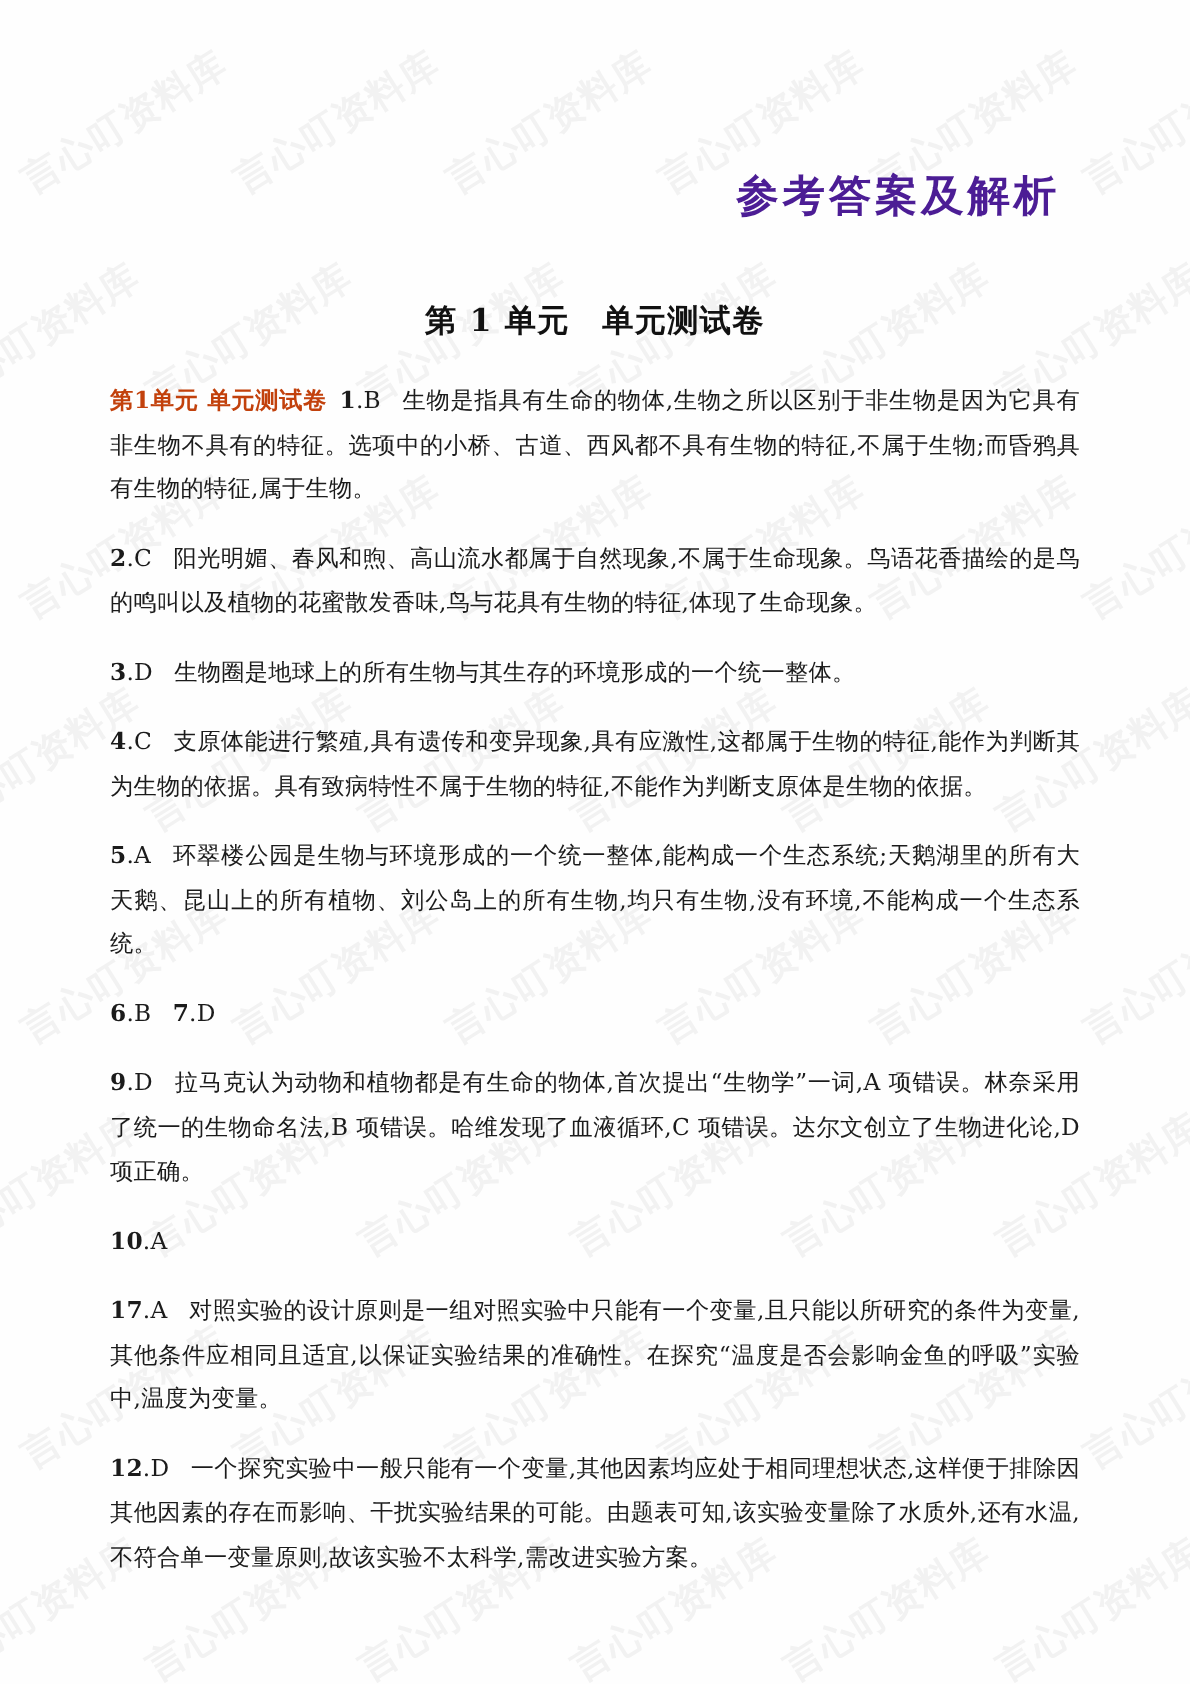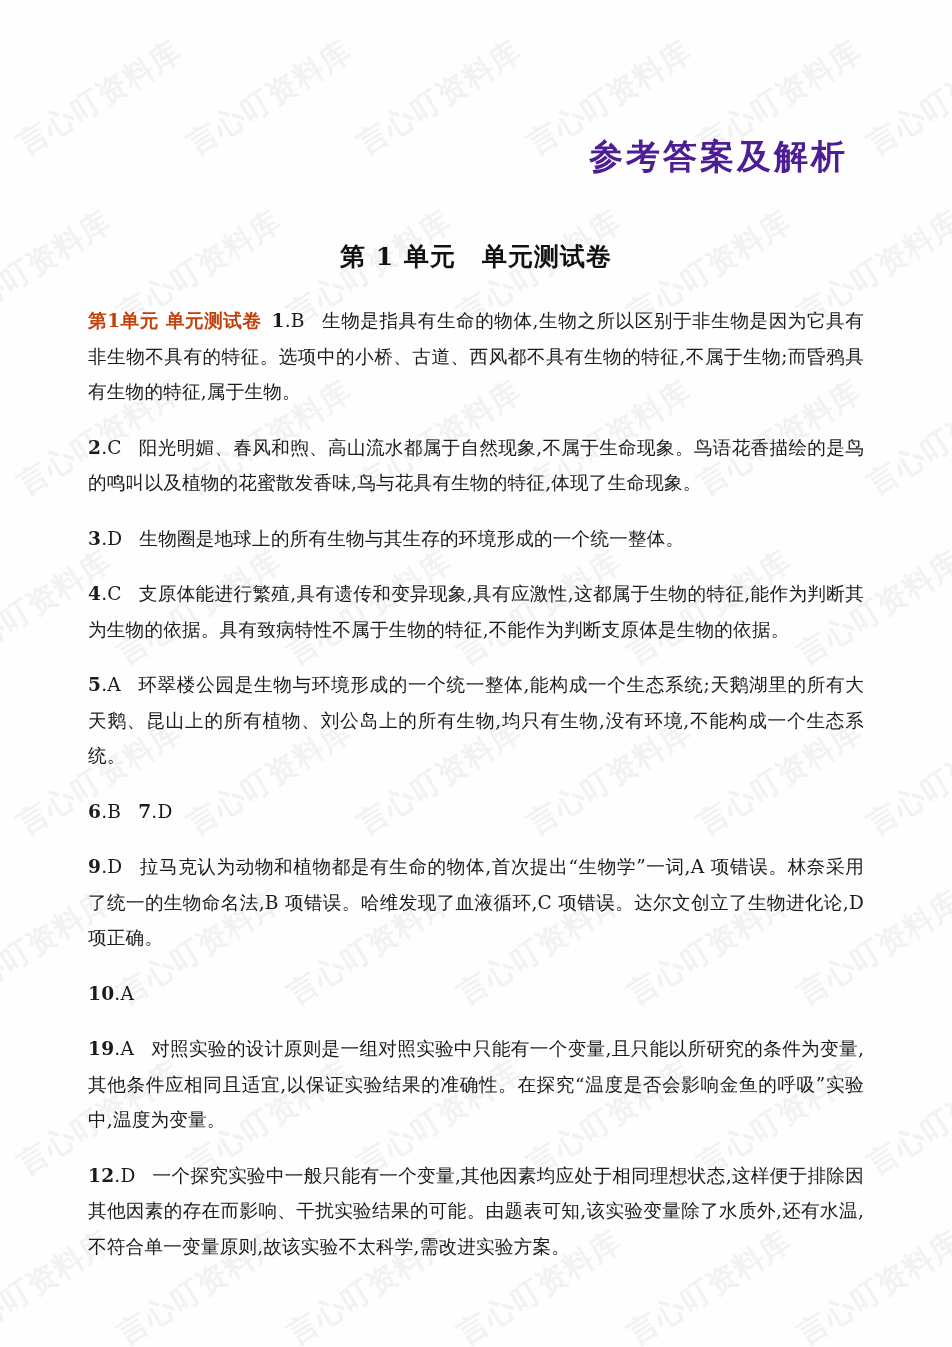--- a/index.html
+++ b/index.html
@@ -184,21 +184,21 @@
 
     <ul class="answer-list" id="answer-list">
         <li class="answer-item"><span class="item-prefix">第1单元 单元测试卷</span><span class="item-gap-sm"></span><span class="item-num">1</span><span class="item-choice">.B</span><span class="item-gap"></span><span class="item-body">生物是指具有生命的物体,生物之所以区别于非生物是因为它具有非生物不具有的特征。选项中的小桥、古道、西风都不具有生物的特征,不属于生物;而昏鸦具有生物的特征,属于生物。</span></li>
         <li class="answer-item"><span class="item-num">2</span><span class="item-choice">.C</span><span class="item-gap"></span><span class="item-body">阳光明媚、春风和煦、高山流水都属于自然现象,不属于生命现象。鸟语花香描绘的是鸟的鸣叫以及植物的花蜜散发香味,鸟与花具有生物的特征,体现了生命现象。</span></li>
         <li class="answer-item"><span class="item-num">3</span><span class="item-choice">.D</span><span class="item-gap"></span><span class="item-body">生物圈是地球上的所有生物与其生存的环境形成的一个统一整体。</span></li>
         <li class="answer-item"><span class="item-num">4</span><span class="item-choice">.C</span><span class="item-gap"></span><span class="item-body">支原体能进行繁殖,具有遗传和变异现象,具有应激性,这都属于生物的特征,能作为判断其为生物的依据。具有致病特性不属于生物的特征,不能作为判断支原体是生物的依据。</span></li>
         <li class="answer-item"><span class="item-num">5</span><span class="item-choice">.A</span><span class="item-gap"></span><span class="item-body">环翠楼公园是生物与环境形成的一个统一整体,能构成一个生态系统;天鹅湖里的所有大天鹅、昆山上的所有植物、刘公岛上的所有生物,均只有生物,没有环境,不能构成一个生态系统。</span></li>
         <li class="answer-item"><span class="item-num">6</span><span class="item-choice">.B</span><span class="item-gap"></span><span class="item-num">7</span><span class="item-choice">.D</span></li>
         <li class="answer-item"><span class="item-num">9</span><span class="item-choice">.D</span><span class="item-gap"></span><span class="item-body">拉马克认为动物和植物都是有生命的物体,首次提出“生物学”一词,A 项错误。林奈采用了统一的生物命名法,B 项错误。哈维发现了血液循环,C 项错误。达尔文创立了生物进化论,D 项正确。</span></li>
         <li class="answer-item"><span class="item-num">10</span><span class="item-choice">.A</span></li>
-        <li class="answer-item"><span class="item-num">19</span><span class="item-choice">.A</span><span class="item-gap"></span><span class="item-body">对照实验的设计原则是一组对照实验中只能有一个变量,且只能以所研究的条件为变量,其他条件应相同且适宜,以保证实验结果的准确性。在探究“温度是否会影响金鱼的呼吸”实验中,温度为变量。</span></li>
+        <li class="answer-item"><span class="item-num">17</span><span class="item-choice">.A</span><span class="item-gap"></span><span class="item-body">对照实验的设计原则是一组对照实验中只能有一个变量,且只能以所研究的条件为变量,其他条件应相同且适宜,以保证实验结果的准确性。在探究“温度是否会影响金鱼的呼吸”实验中,温度为变量。</span></li>
         <li class="answer-item"><span class="item-num">12</span><span class="item-choice">.D</span><span class="item-gap"></span><span class="item-body">一个探究实验中一般只能有一个变量,其他因素均应处于相同理想状态,这样便于排除因其他因素的存在而影响、干扰实验结果的可能。由题表可知,该实验变量除了水质外,还有水温,不符合单一变量原则,故该实验不太科学,需改进实验方案。</span></li>
         <li class="answer-item"><span class="item-gap"></span></li>
       </ul>
 
   </div>
 
 
 </div>
 
 </body></html>

